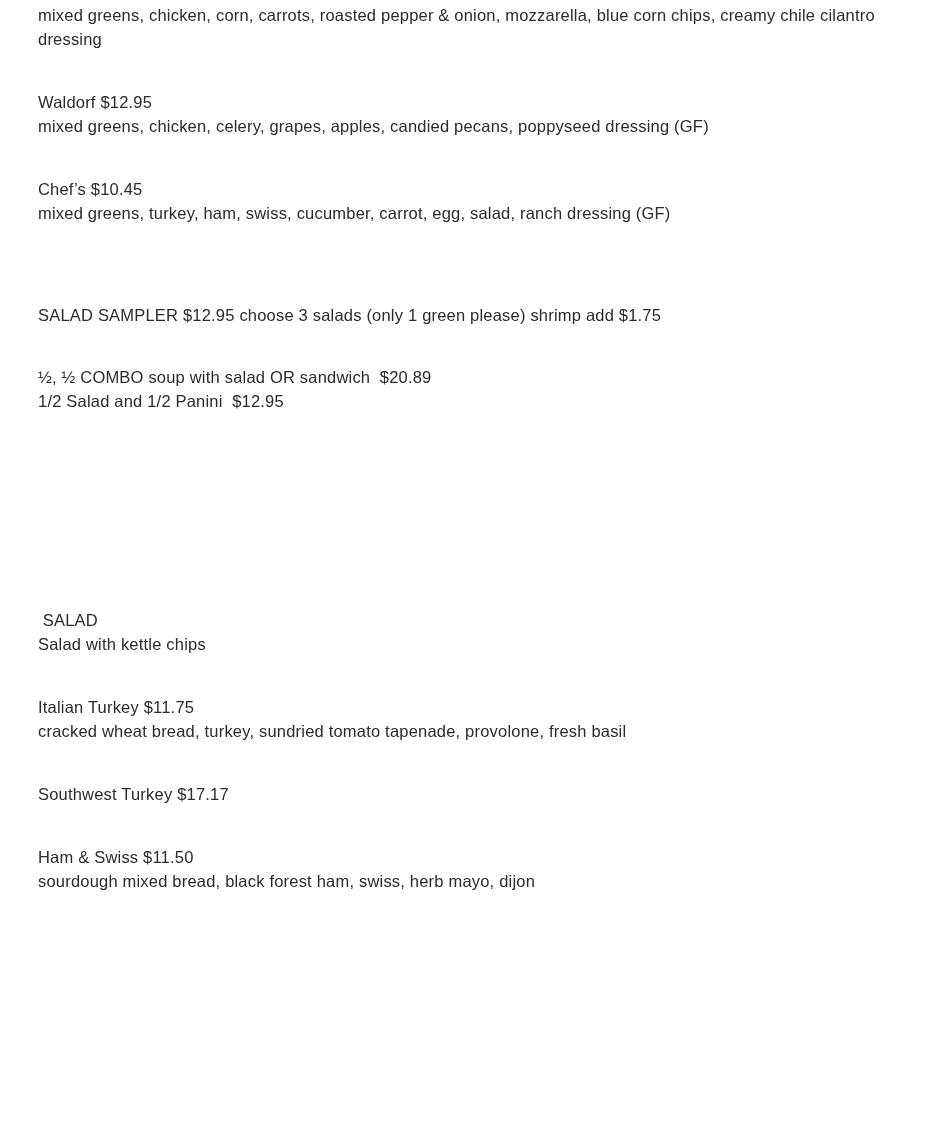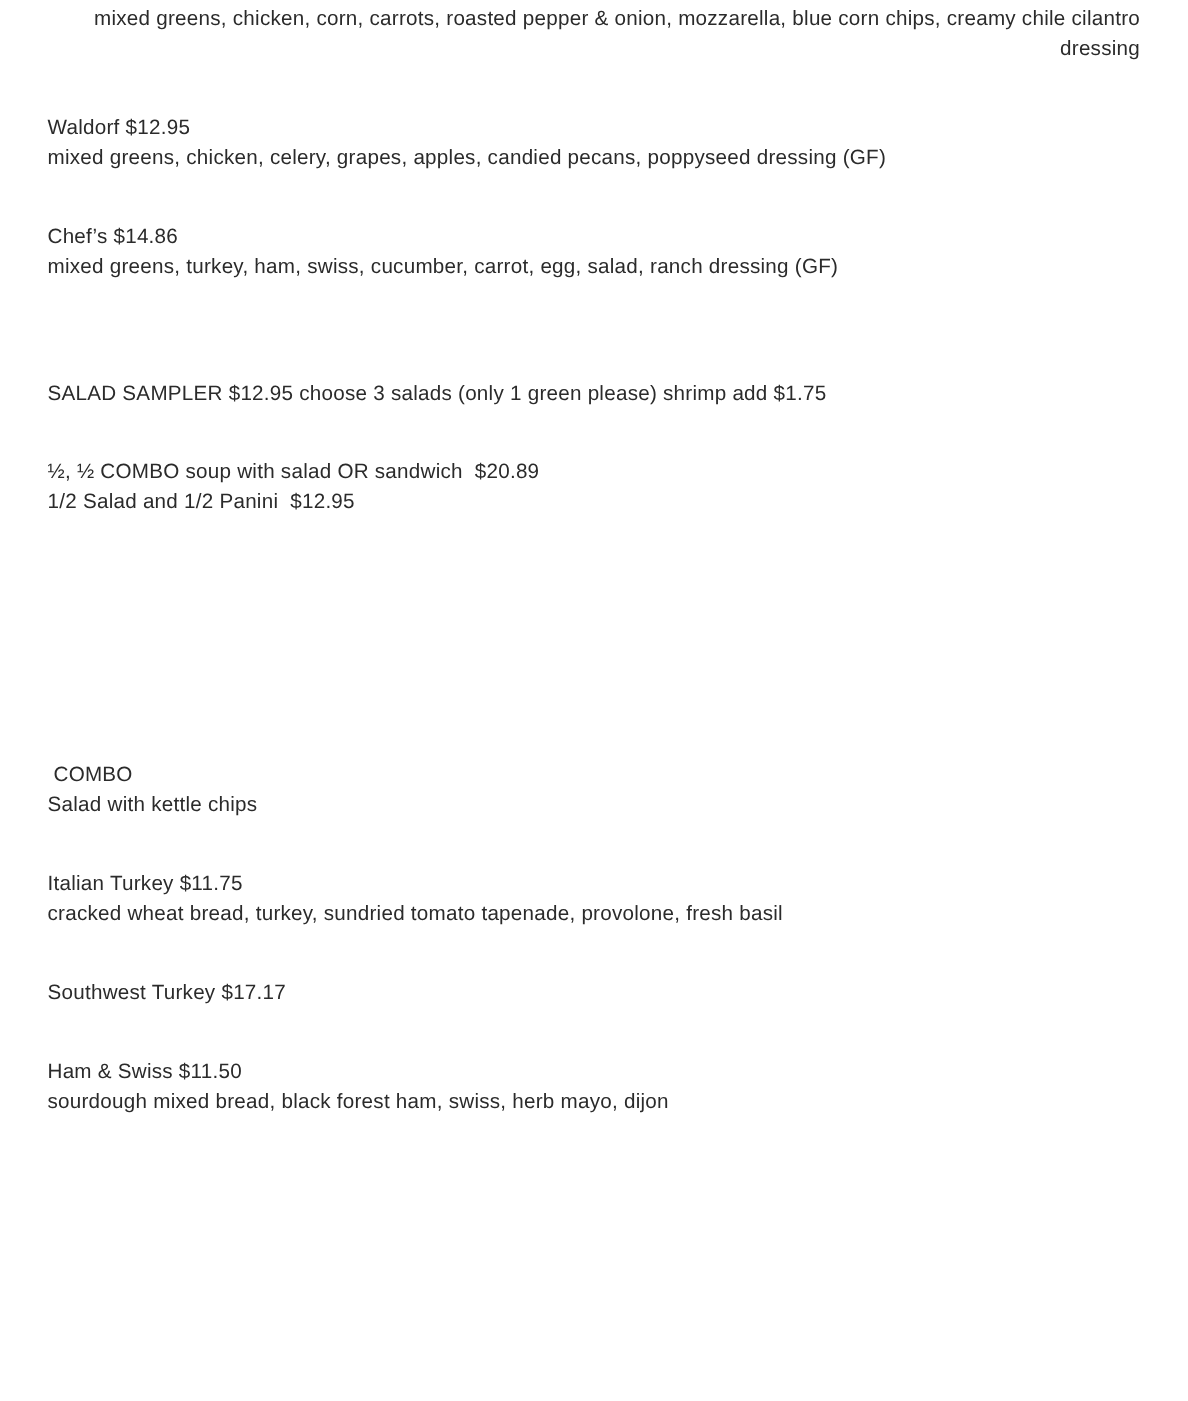--- a/index.html
+++ b/index.html
@@ -28,41 +28,41 @@
     font-size: 16.5px;
     line-height: 1.45;
     letter-spacing: 0.2px;
     color: #2b2b2b;
     white-space: pre-wrap;
   }
   
   .blk {
     margin: 0;
   }
-  .first-line { padding-top: 4px; text-align: right; }
+  .first-line { padding-top: 4px; }
 </style>
 </head>
 <body>
 
 <div class="page">
   <div class="menu-section" id="menu-body">
       <div class="line blk first-line">mixed greens, chicken, corn, carrots, roasted pepper &amp; onion, mozzarella, blue corn chips, creamy chile cilantro dressing</div>
       <div style="height: 39px;"></div>
       <div class="line blk">Waldorf $12.95</div>
       <div class="line blk">mixed greens, chicken, celery, grapes, apples, candied pecans, poppyseed dressing (GF)</div>
       <div style="height: 39px;"></div>
-      <div class="line blk">Chef’s $14.86</div>
+      <div class="line blk">Chef’s $10.45</div>
       <div class="line blk">mixed greens, turkey, ham, swiss, cucumber, carrot, egg, salad, ranch dressing (GF)</div>
       <div style="height: 78px;"></div>
       <div class="line blk">SALAD SAMPLER $12.95 choose 3 salads (only 1 green please) shrimp add $1.75</div>
       <div style="height: 39px;"></div>
       <div class="line blk">½, ½ COMBO soup with salad OR sandwich  $20.89</div>
       <div class="line blk">1/2 Salad and 1/2 Panini  $12.95</div>
       <div style="height: 195px;"></div>
-      <div class="line blk"> COMBO</div>
+      <div class="line blk"> SALAD</div>
       <div class="line blk">Salad with kettle chips</div>
       <div style="height: 39px;"></div>
       <div class="line blk">Italian Turkey $11.75</div>
       <div class="line blk">cracked wheat bread, turkey, sundried tomato tapenade, provolone, fresh basil</div>
       <div style="height: 39px;"></div>
       <div class="line blk">Southwest Turkey $17.17</div>
       <div style="height: 39px;"></div>
       <div class="line blk">Ham &amp; Swiss $11.50</div>
       <div class="line blk">sourdough mixed bread, black forest ham, swiss, herb mayo, dijon</div>
     </div>

